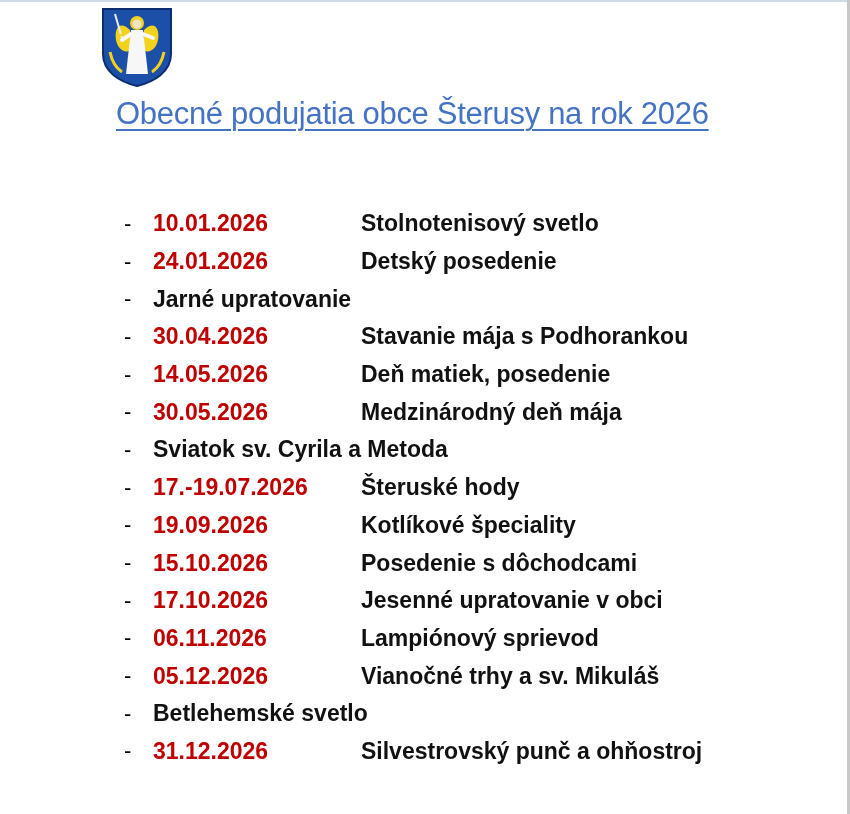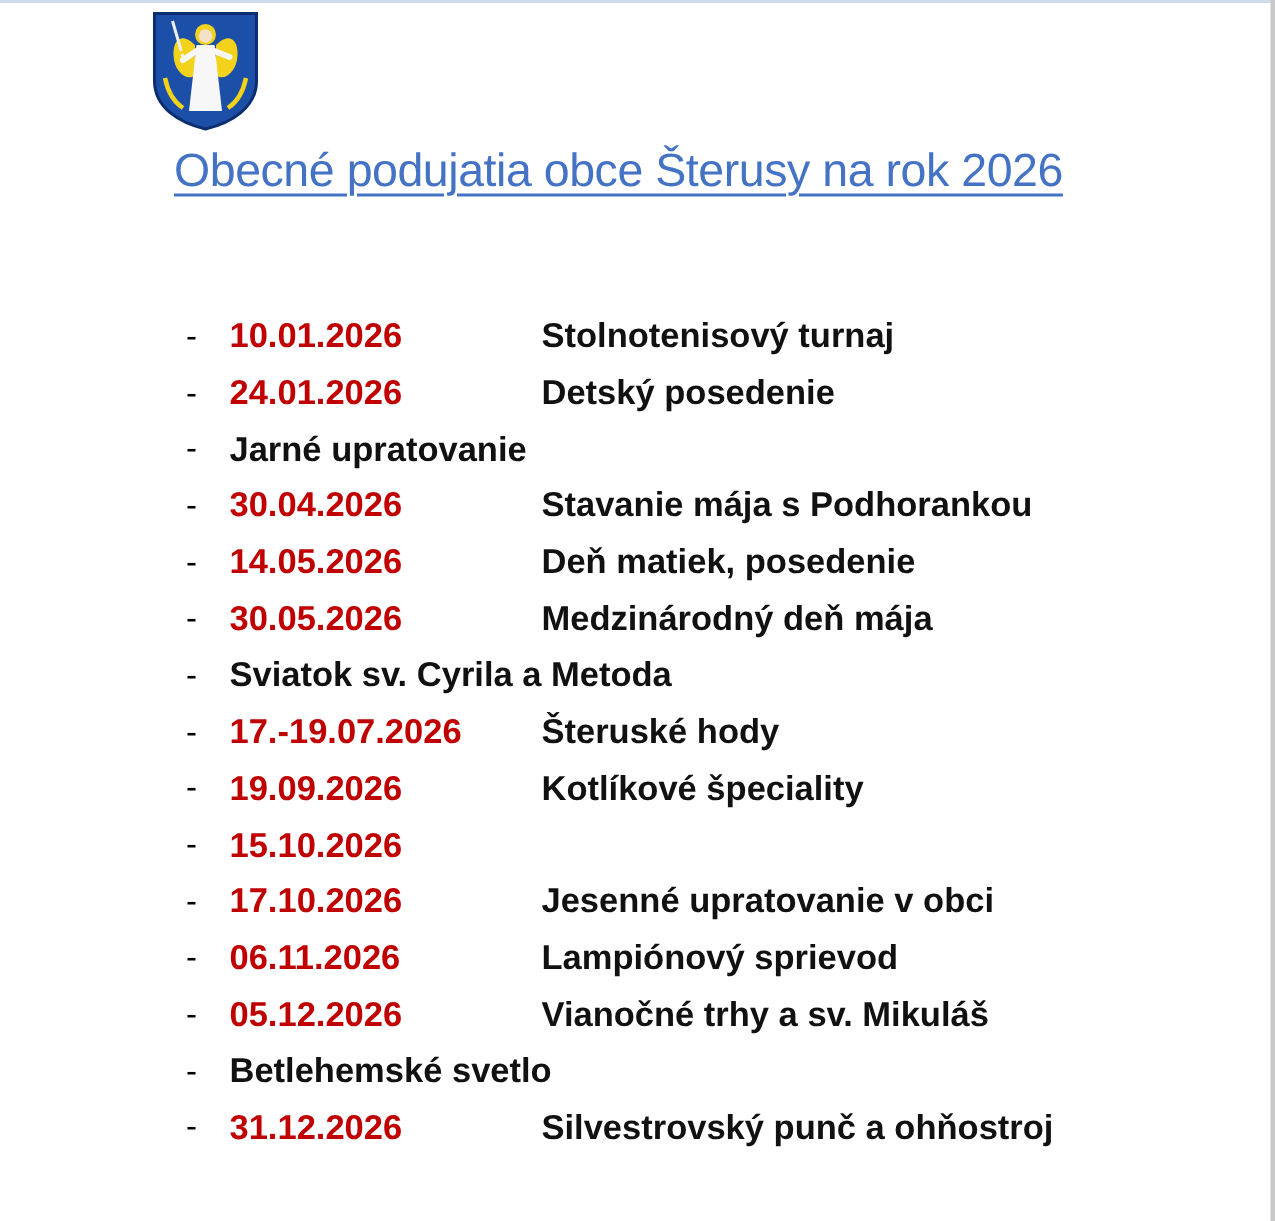--- a/index.html
+++ b/index.html
@@ -49,21 +49,21 @@
     <path d="M64 46 C62 56 58 62 52 66" stroke="#f2d21a" stroke-width="3" fill="none"></path>
   </svg>
 </div>
 
 <h1 class="title">Obecné podujatia obce Šterusy na rok 2026</h1>
 
 <ul class="events">
   <li class="event">
       <span class="dash">-</span>
       <span class="date">10.01.2026</span>
-      <span class="name">Stolnotenisový turnaj</span>
+      <span class="name">Stolnotenisový svetlo</span>
     </li>
   <li class="event">
       <span class="dash">-</span>
       <span class="date">24.01.2026</span>
       <span class="name">Detský posedenie</span>
     </li>
   <li class="event">
       <span class="dash">-</span>
       <span class="name">Jarné upratovanie</span>
     </li>
@@ -92,20 +92,21 @@
       <span class="name">Šteruské hody</span>
     </li>
   <li class="event">
       <span class="dash">-</span>
       <span class="date">19.09.2026</span>
       <span class="name">Kotlíkové špeciality</span>
     </li>
   <li class="event">
       <span class="dash">-</span>
       <span class="date">15.10.2026</span>
+      <span class="name">Posedenie s dôchodcami</span>
     </li>
   <li class="event">
       <span class="dash">-</span>
       <span class="date">17.10.2026</span>
       <span class="name">Jesenné upratovanie v obci</span>
     </li>
   <li class="event">
       <span class="dash">-</span>
       <span class="date">06.11.2026</span>
       <span class="name">Lampiónový sprievod</span>

